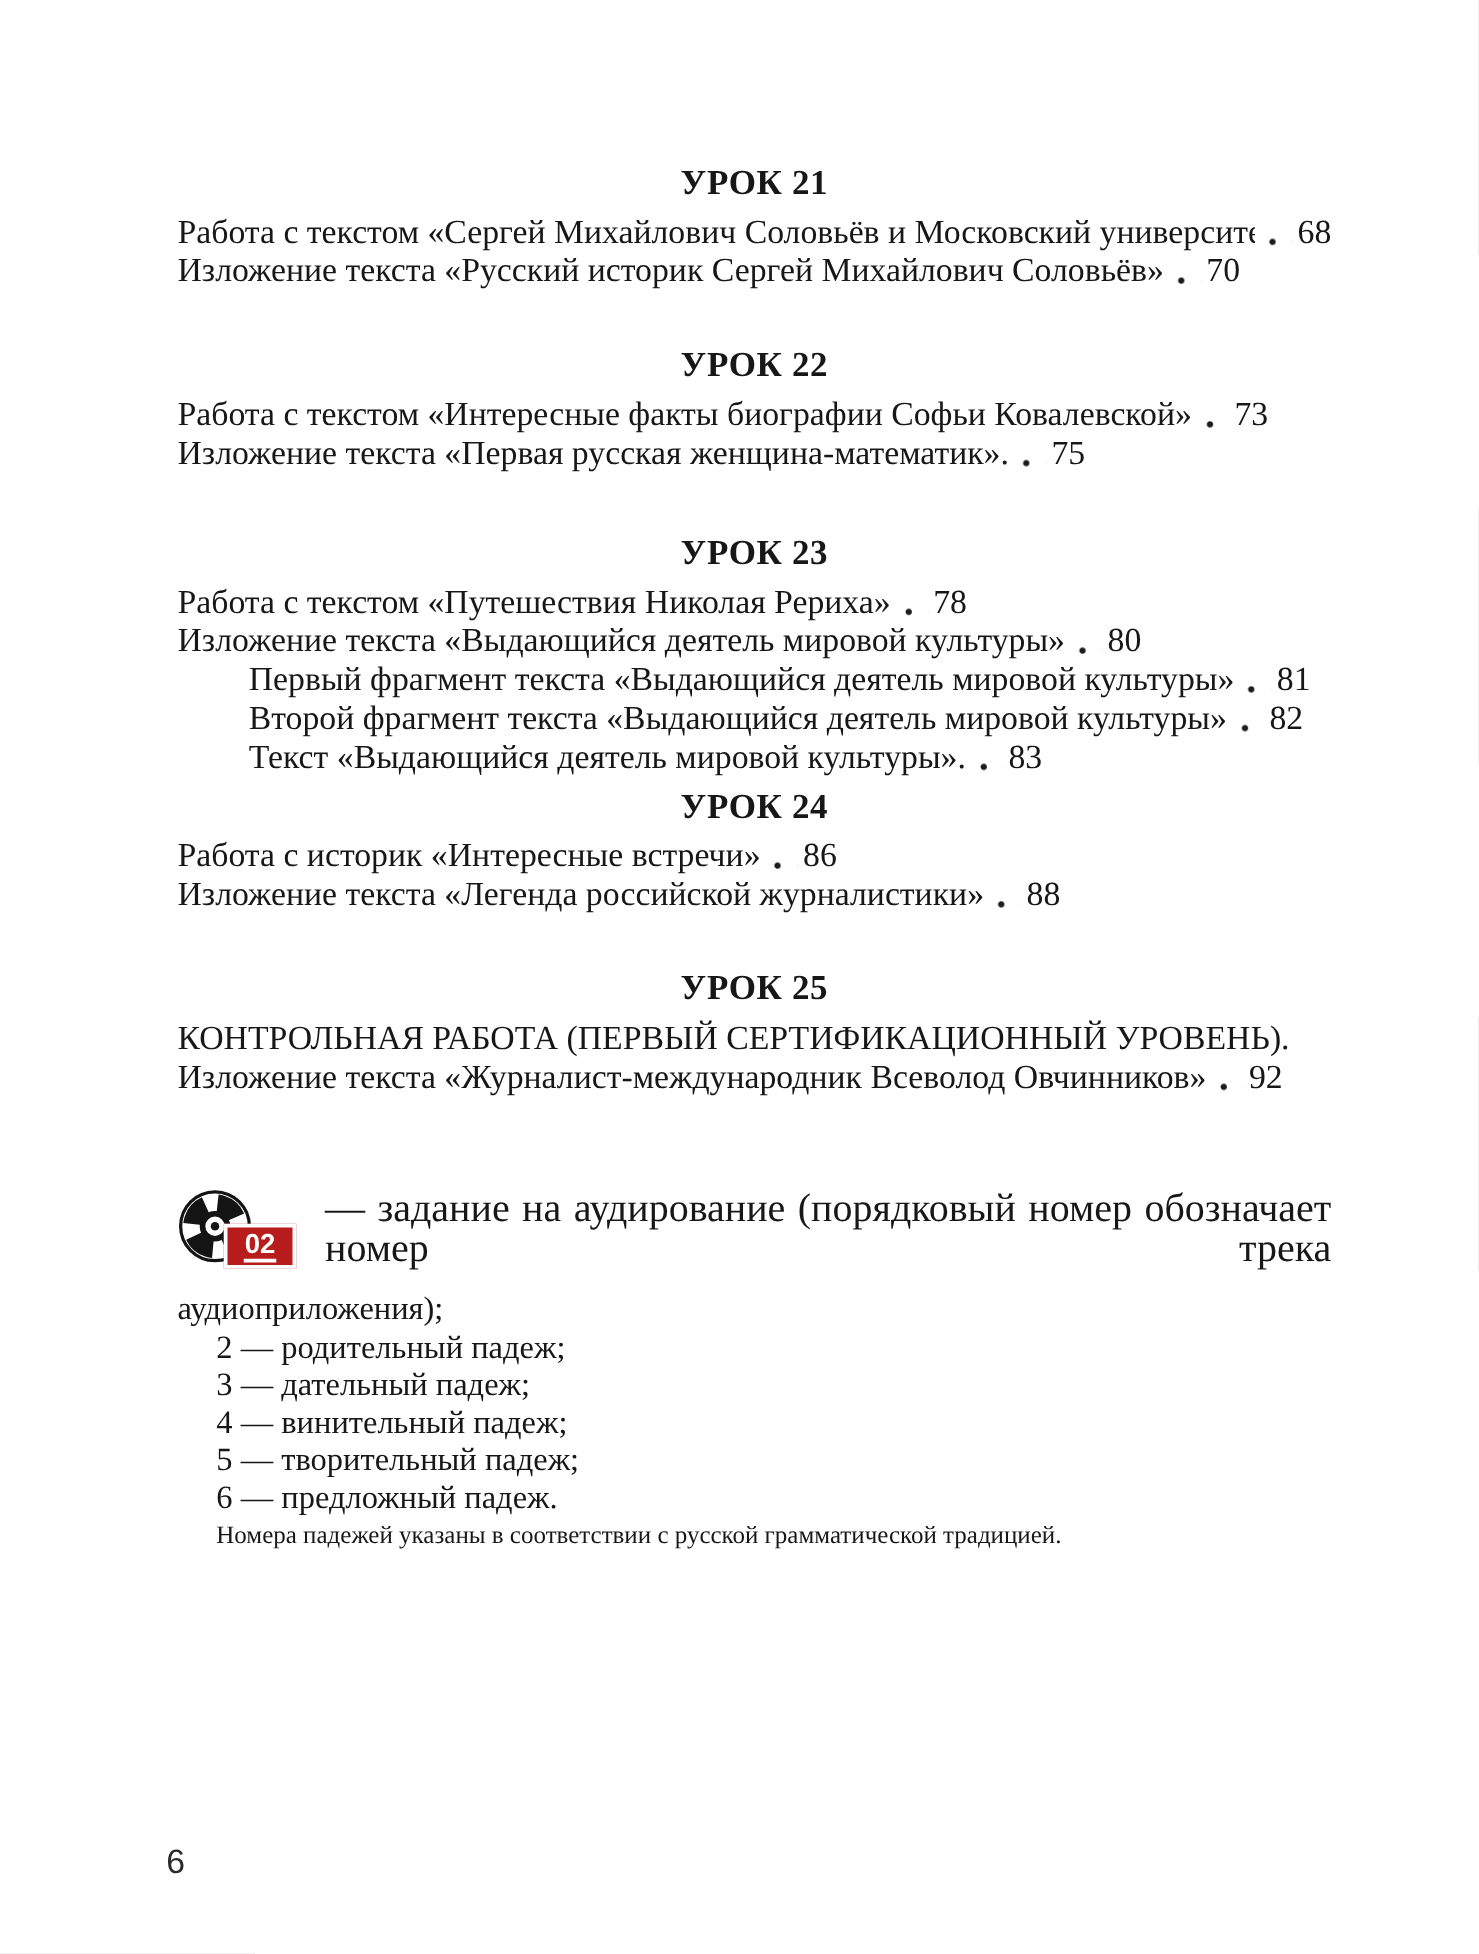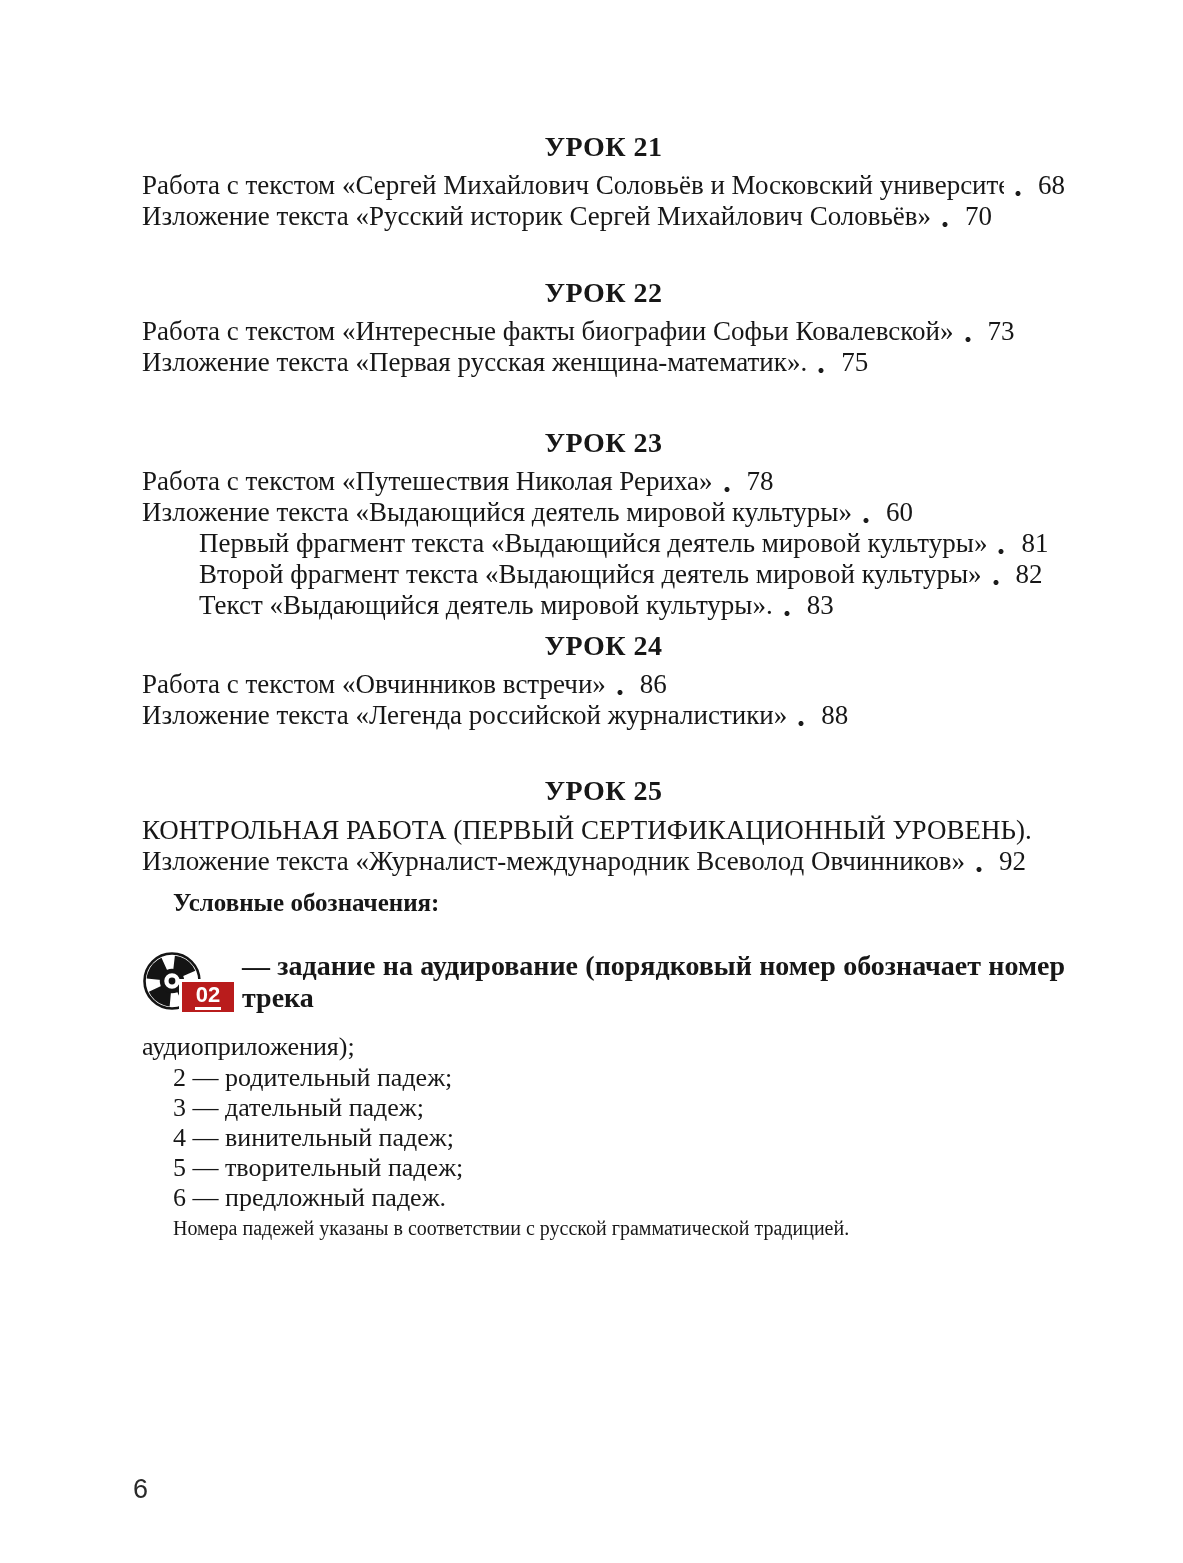--- a/index.html
+++ b/index.html
@@ -80,26 +80,26 @@
     font-family: "Liberation Sans", sans-serif;
     font-weight: bold;
     font-size: 22px;
     line-height: 22px;
     color: #ffffff;
     border-bottom: 3px solid #ffffff;
     padding: 0 1px 1px 1px;
   }
   .audio-line1 {
     flex: 1 1 auto;
-    font-size: 28px;
+    margin-left: 18px;
+    font-size: 32px;
     line-height: 32px;
     text-align: justify;
     text-align-last: justify;
     padding-bottom: 1px;
-    font-weight: bold;
   }
   .audio-line2 { font-size: 26px; line-height: 32px; }
 
   .cases { padding-left: 31px; }
   .case-line { font-size: 26px; line-height: 30px; }
   .case-note { font-size: 20px; line-height: 30px; }
 
   .folio {
     position: absolute;
     left: 133px;
@@ -145,21 +145,21 @@
   <section class="lesson abs" style="top:410px">
     <h2>УРОК 23</h2>
     <div class="toc-row">
       <span class="title">Работа с текстом «Путешествия Николая Рериха»</span>
       <span class="leader"></span>
       <span class="pagenum">78</span>
     </div>
     <div class="toc-row">
       <span class="title">Изложение текста «Выдающийся деятель мировой культуры»</span>
       <span class="leader"></span>
-      <span class="pagenum">60</span>
+      <span class="pagenum">80</span>
     </div>
     <div class="toc-row indent">
       <span class="title">Первый фрагмент текста «Выдающийся деятель мировой культуры»</span>
       <span class="leader"></span>
       <span class="pagenum">81</span>
     </div>
     <div class="toc-row indent">
       <span class="title">Второй фрагмент текста «Выдающийся деятель мировой культуры»</span>
       <span class="leader"></span>
       <span class="pagenum">82</span>
@@ -167,42 +167,41 @@
     <div class="toc-row indent">
       <span class="title">Текст «Выдающийся деятель мировой культуры».</span>
       <span class="leader"></span>
       <span class="pagenum">83</span>
     </div>
   </section>
 
   <section class="lesson abs" style="top:613px">
     <h2>УРОК 24</h2>
     <div class="toc-row">
-      <span class="title">Работа с текстом «Овчинников встречи»</span>
+      <span class="title">Работа с историк «Интересные встречи»</span>
       <span class="leader"></span>
       <span class="pagenum">86</span>
     </div>
     <div class="toc-row">
       <span class="title">Изложение текста «Легенда российской журналистики»</span>
       <span class="leader"></span>
       <span class="pagenum">88</span>
     </div>
   </section>
 
   <section class="lesson abs" style="top:758px">
     <h2>УРОК 25</h2>
     <div class="subtitle">КОНТРОЛЬНАЯ РАБОТА (ПЕРВЫЙ СЕРТИФИКАЦИОННЫЙ УРОВЕНЬ).</div>
     <div class="toc-row">
       <span class="title">Изложение текста «Журналист-международник Всеволод Овчинников»</span>
       <span class="leader"></span>
       <span class="pagenum">92</span>
     </div>
   </section>
 
-  <div class="legend-title abs" style="top:888px">Условные обозначения:</div>
 
   <div class="audio-row abs" style="top:950px">
     <span class="audio-icon">
       <svg width="62" height="62" viewBox="0 0 62 62" aria-hidden="true">
         <circle cx="30" cy="30" r="27.5" fill="#ffffff" stroke="#141414" stroke-width="2.6"></circle>
         <circle cx="30" cy="30" r="17" fill="none" stroke="#141414" stroke-width="17" stroke-dasharray="17.7 9" stroke-dashoffset="4" transform="rotate(18 30 30)"></circle>
         <circle cx="30" cy="30" r="10" fill="#ffffff" stroke="#141414" stroke-width="4.5"></circle>
         <circle cx="30" cy="30" r="3.4" fill="#141414"></circle>
       </svg>
       <span class="audio-badge">

